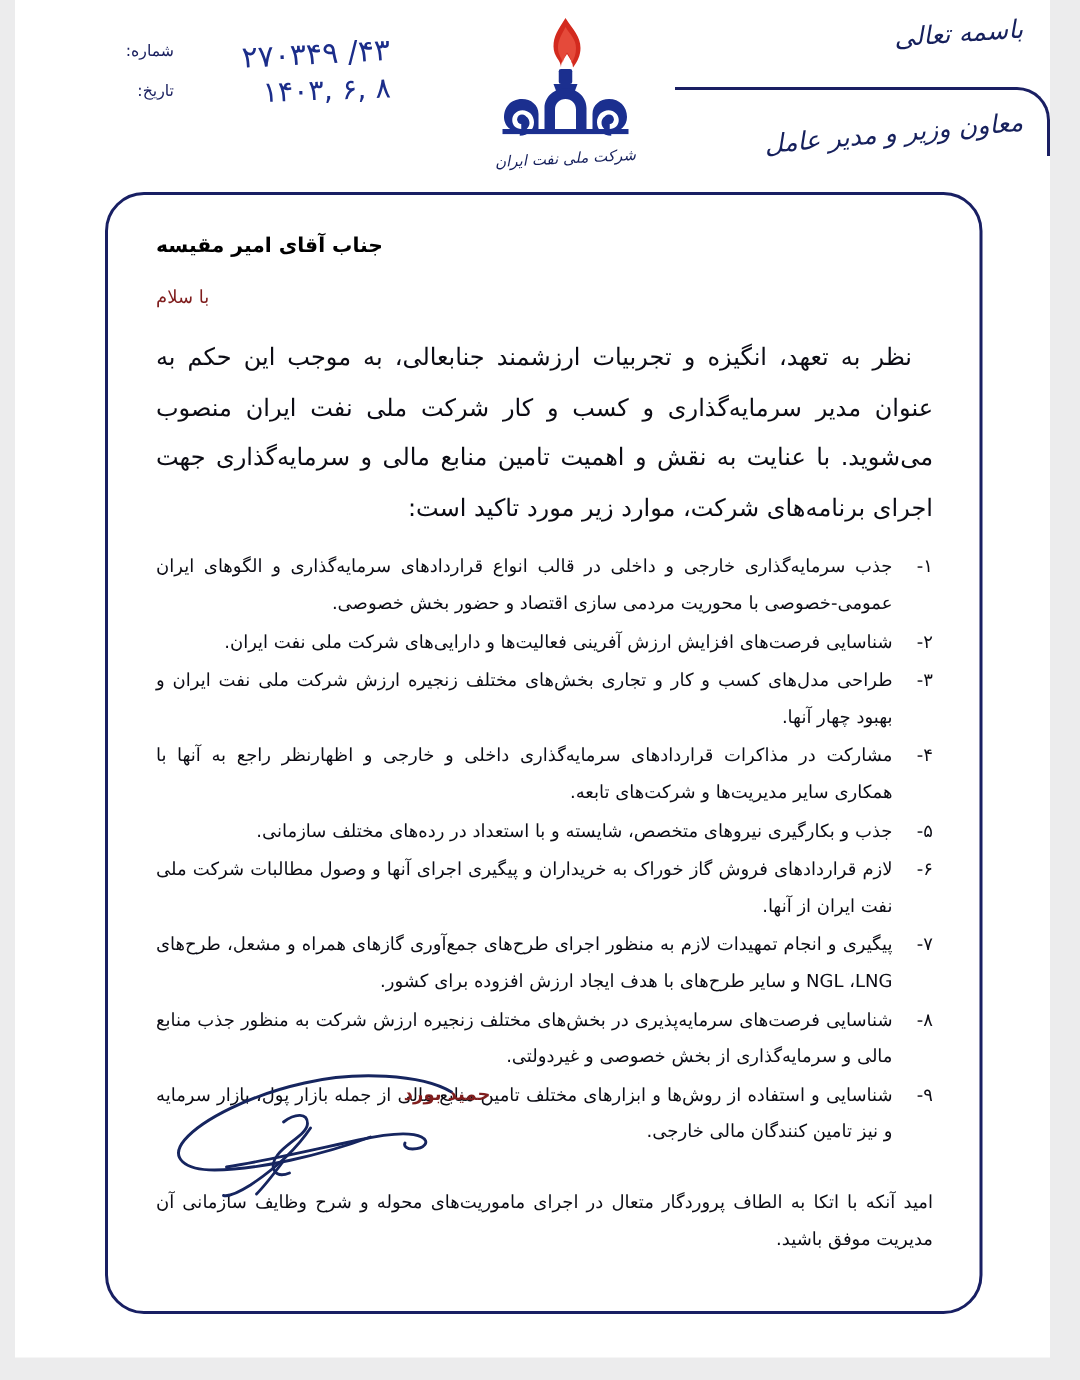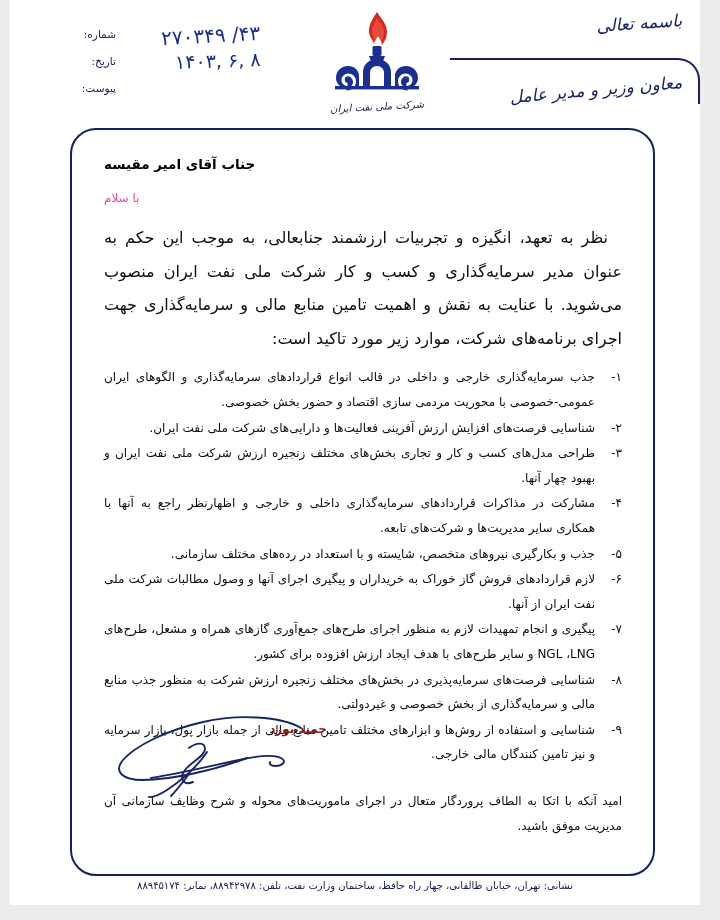--- a/index.html
+++ b/index.html
@@ -155,21 +155,21 @@
     text-align: left;
     padding-left: 22px;
     margin-top: 24px;
     color: #000;
   }
   .salutation {
     font-size: 12px;
     text-align: left;
     padding-left: 22px;
     margin-top: 19px;
-    color: #ec4899;
+    color: #7f1d1d;
   }
   .intro {
     font-size: 16px;
     line-height: 2.1;
     margin-top: 16px;
     padding: 0 22px 0 22px;
     text-align: justify;
     text-justify: inter-word;
   }
   .intro .indent { display: inline-block; width: 14px; }
@@ -294,24 +294,20 @@
 
     <div class="meta">
       <div class="meta-row r1">
         <span class="meta-label">شماره:</span>
         <span class="meta-value">۴۳/ ۲۷۰۳۴۹</span>
       </div>
       <div class="meta-row r2">
         <span class="meta-label">تاریخ:</span>
         <span class="meta-value">۸ ,۶ ,۱۴۰۳</span>
       </div>
-      <div class="meta-row r3">
-        <span class="meta-label">پیوست:</span>
-        <span class="meta-value"></span>
-      </div>
     </div>
   </div>
 
   <div class="frame"></div>
 
   <div class="content">
 
     <div class="addressee">جناب آقای امیر مقیسه</div>
     <div class="salutation">با سلام</div>
 
@@ -382,17 +378,14 @@
 
         <path d="M84 36 C92 30 100 30 100 37 C100 44 86 50 80 58
                  C74 66 78 74 88 70"></path>
 
         <path d="M102 40 C94 52 80 66 62 78 C54 83 48 86 44 85"></path>
         <path d="M84 62 C78 70 72 78 66 84"></path>
       </g>
     </svg>
   </div>
 
-  <div class="footer">
-    <div class="footer-text">نشانی: تهران، خیابان طالقانی، چهار راه حافظ، ساختمان وزارت نفت، تلفن: ۸۸۹۴۲۹۷۸، نمابر: ۸۸۹۴۵۱۷۴</div>
-  </div>
 
 </div>
 
 </body></html>

